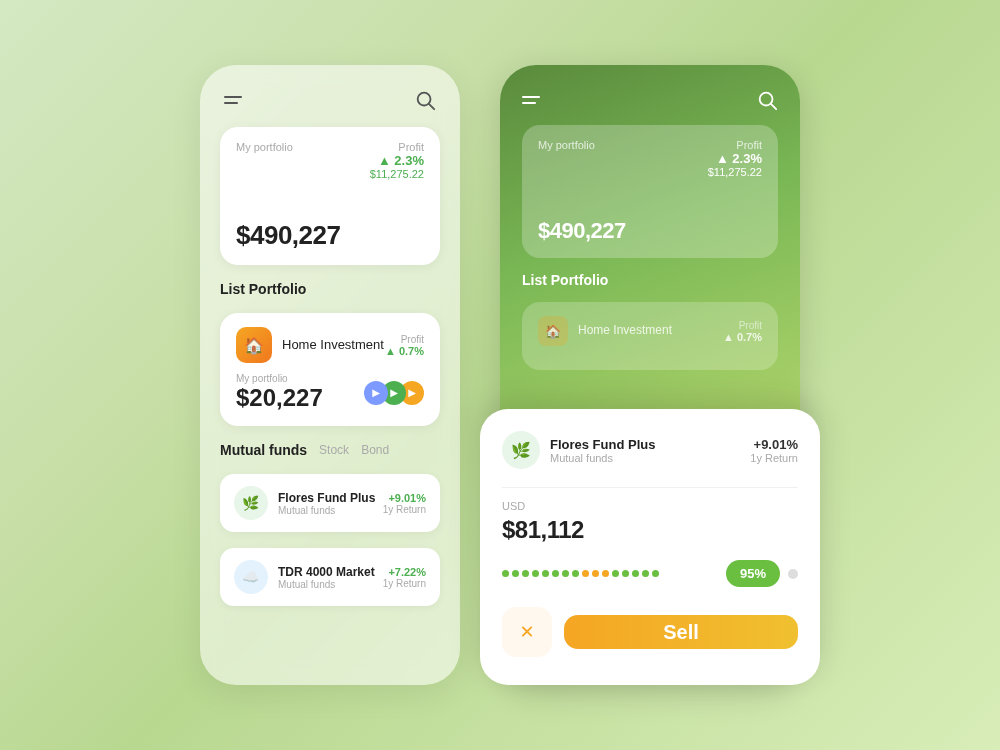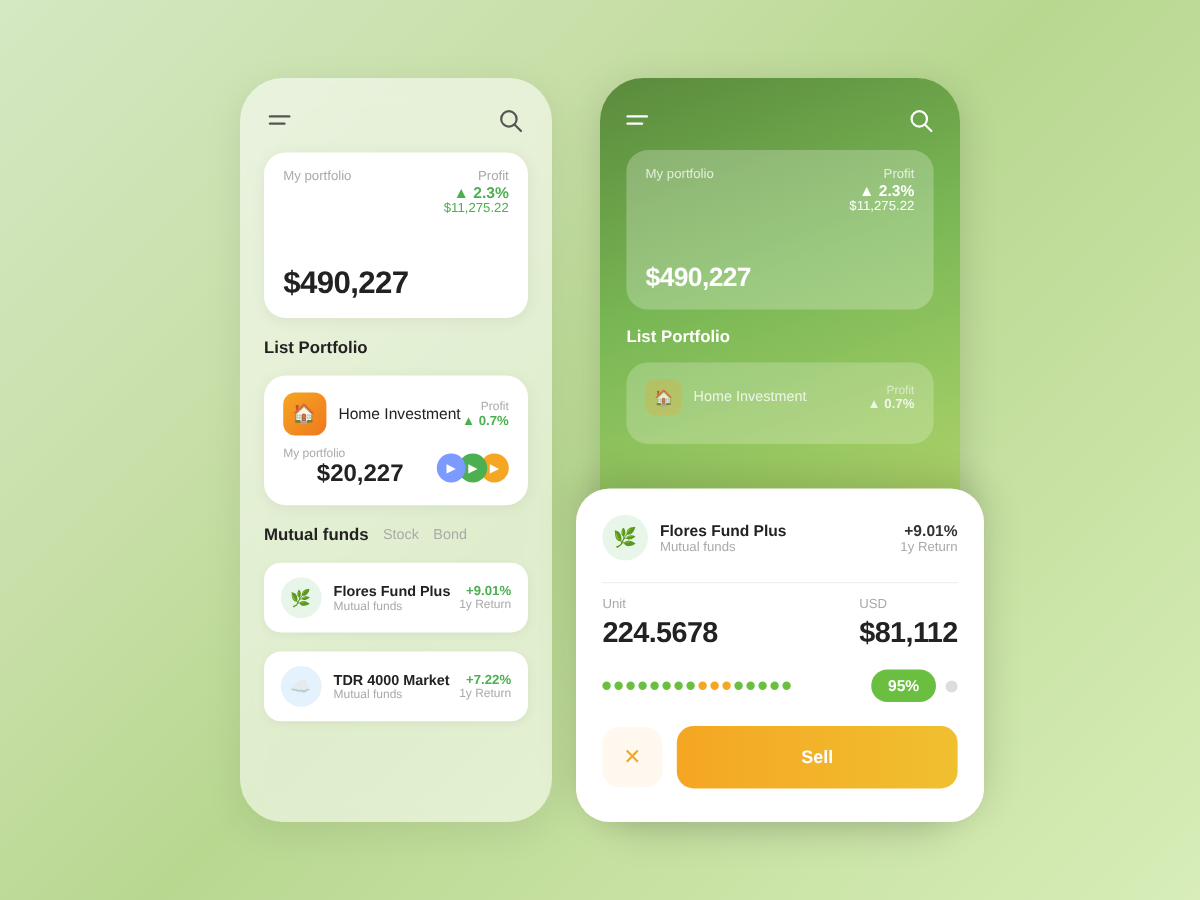--- a/index.html
+++ b/index.html
@@ -176,24 +176,23 @@
       justify-content: space-between;
       align-items: center;
     }
 
     .my-portfolio-label {
       font-size: 10px;
       color: #aaa;
     }
 
     .my-portfolio-value {
-      font-size: 20px;
+      font-size: 24px;
       font-weight: 700;
       color: #222;
-      margin-left: 28px;
     }
 
     .arrow-icons {
       display: flex;
       gap: -4px;
     }
 
     .arrow-circle {
       width: 24px;
       height: 24px;
@@ -496,26 +495,26 @@
       display: flex;
       align-items: center;
       justify-content: center;
       font-size: 18px;
       color: #f5a623;
       flex-shrink: 0;
     }
 
     .sell-btn {
       flex: 1;
-      height: 52px;
+      height: 34px;
       background: linear-gradient(90deg, #f5a623, #f0c030);
       border: none;
       border-radius: 14px;
       color: white;
-      font-size: 15px;
+      font-size: 20px;
       font-weight: 700;
       cursor: pointer;
     }
 
     .home-icon-right-wrap {
       width: 30px;
       height: 30px;
       background: rgba(245,166,35,0.3);
       border-radius: 8px;
       display: flex;
@@ -676,24 +675,20 @@
       <div class="bs-fund-return">
         <div class="bs-return-percent">+9.01%</div>
         <div class="bs-return-label">1y Return</div>
       </div>
     </div>
 
     <div class="bs-divider"></div>
 
     <div class="bs-values-row">
       <div>
-        <div class="bs-val-label">Unit</div>
-        <div class="bs-val-amount">224.5678</div>
-      </div>
-      <div>
         <div class="bs-val-label">USD</div>
         <div class="bs-val-amount">$81,112</div>
       </div>
     </div>
 
     <div class="bs-progress-row">
       <div class="progress-dots">
         <div class="progress-dot filled"></div>
         <div class="progress-dot filled"></div>
         <div class="progress-dot filled"></div>

